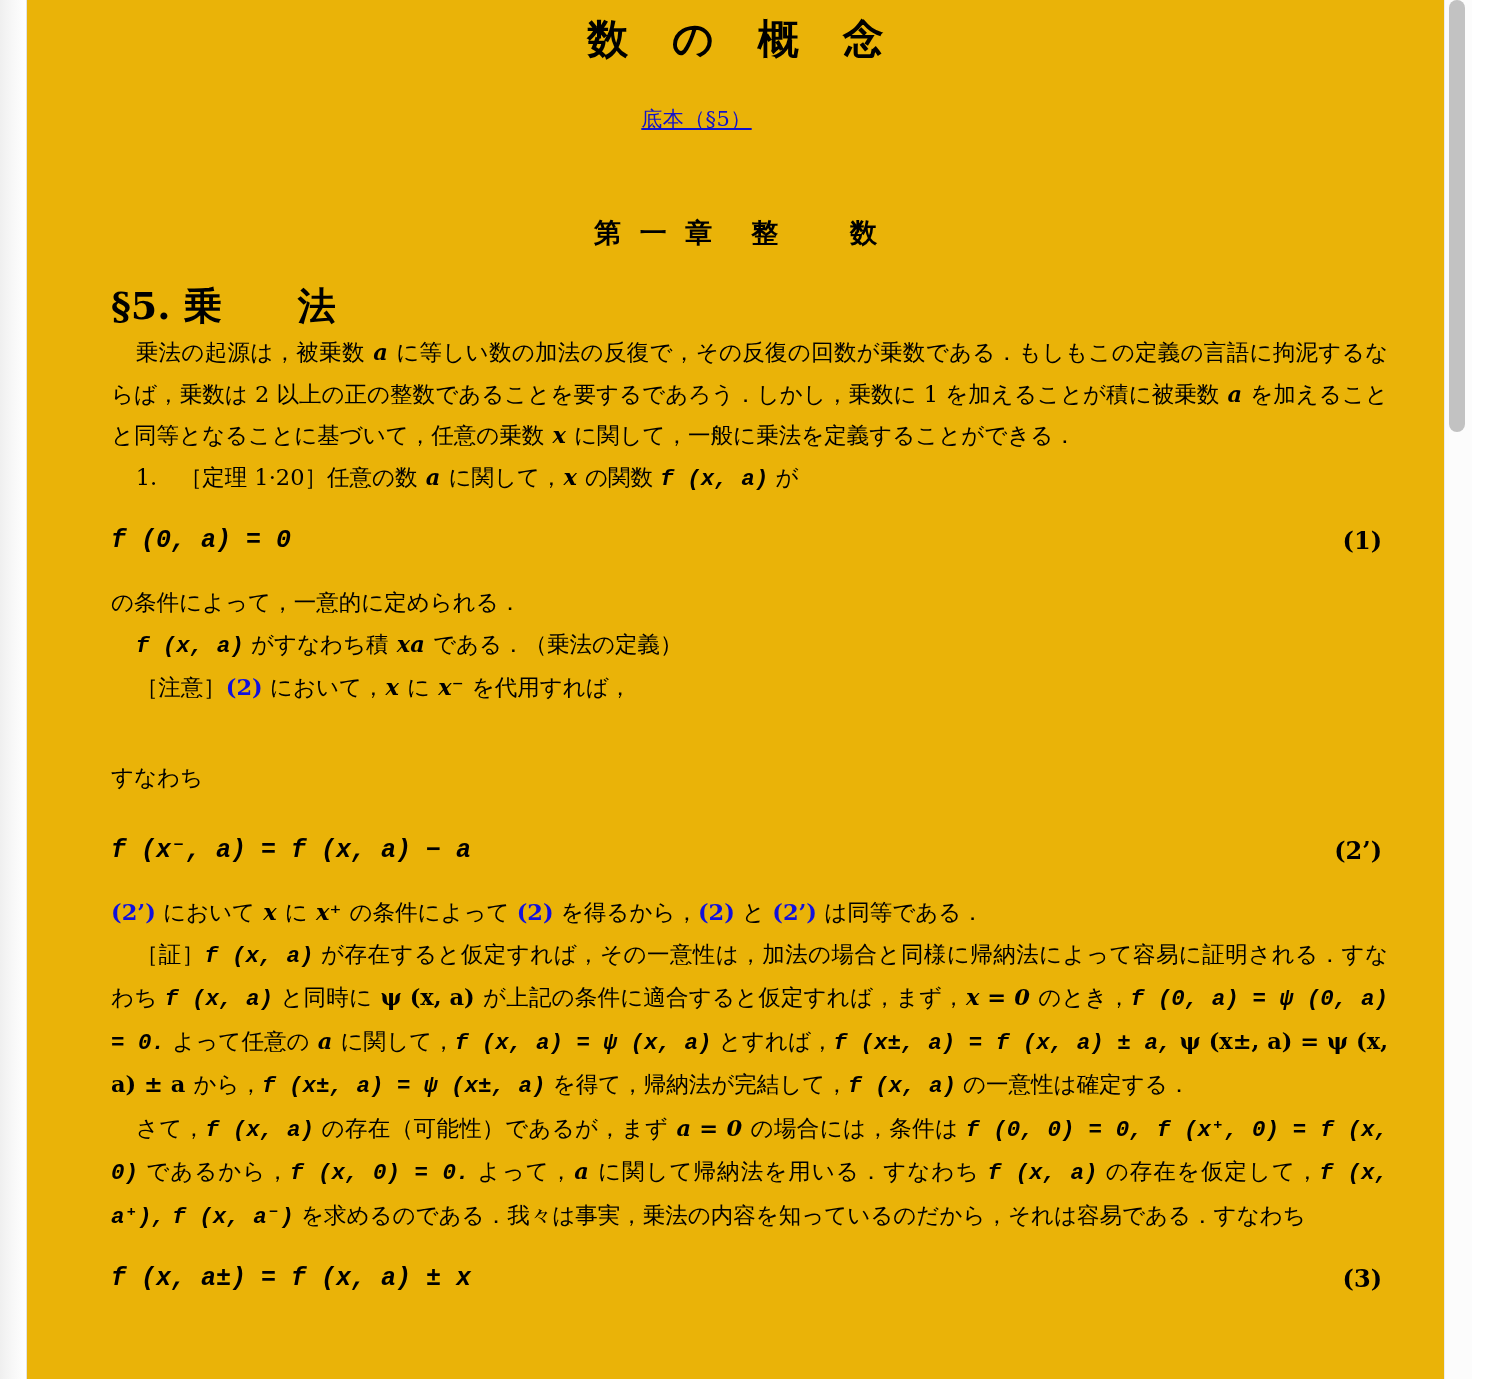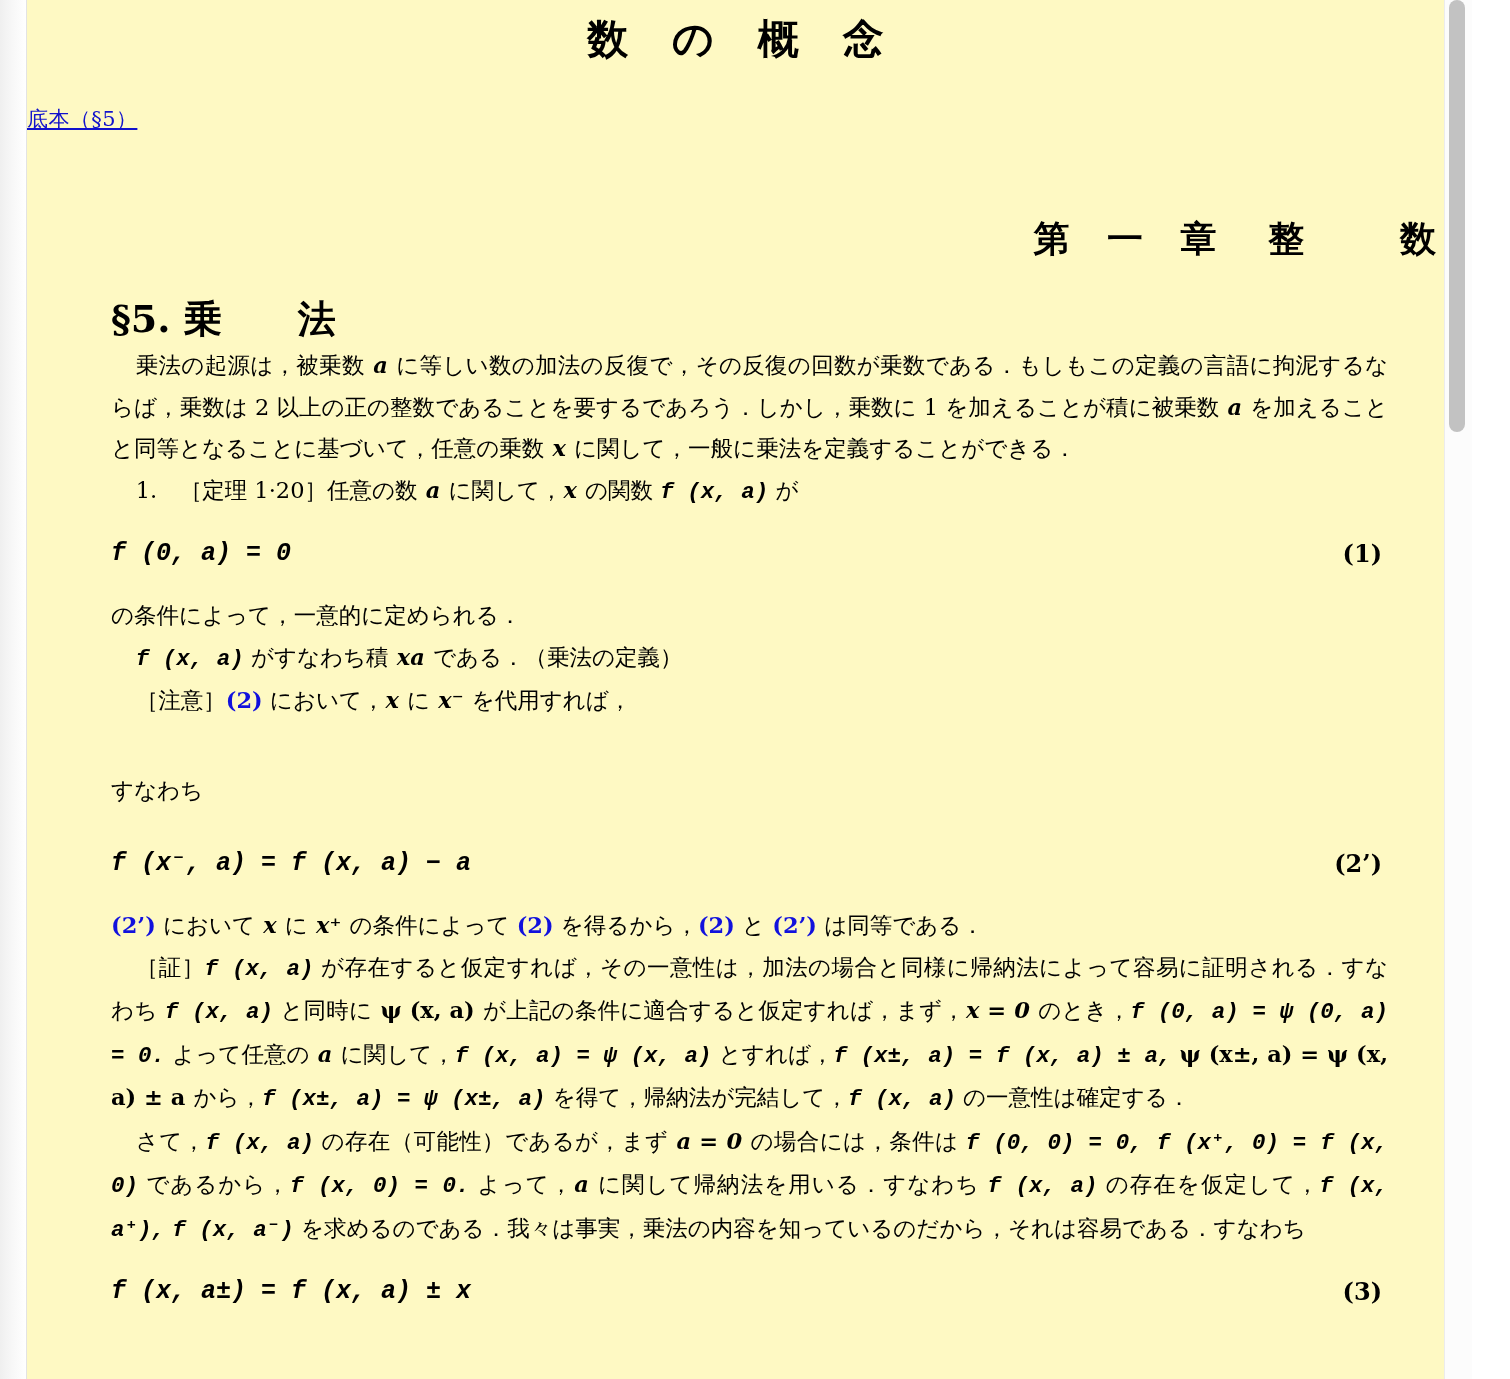--- a/index.html
+++ b/index.html
@@ -57,57 +57,57 @@
     width: 38px; height: 1379px;
     background: #ffffff;
   }
 
   
   #doc {
     position: absolute;
     left: 27px; top: 0;
     width: 1417px;
     height: 1379px;
-    background: #fef9c3;
+    background: #eab308;
     padding: 0;
     box-sizing: border-box;
   }
 
   .title {
     text-align: center;
     font-size: 41px;
     font-weight: bold;
     letter-spacing: 0.36em;
     text-indent: 0.36em;
     margin: 8px 0 0 0;
     padding-top: 6px;
     line-height: 1.25;
     font-family: "DejaVu Sans", "Liberation Sans", sans-serif;
   }
 
   .topnav {
-    text-align: left;
+    text-align: center;
     padding: 40px 78px 0 0;
     font-size: 21px;
   }
   .topnav a {
     color: #1111cc;
     text-decoration: underline;
     font-family: "DejaVu Serif", serif;
     letter-spacing: 0.02em;
   }
 
   .chapter {
-    text-align: right;
-    font-size: 36px;
+    text-align: center;
+    font-size: 27px;
     font-weight: bold;
     letter-spacing: 0.22em;
     margin: 82px 0 0 0;
     padding-left: 0.22em;
-    font-family: Liberation Mono, monospace;
+    font-family: Liberation Serif, serif;
   }
 
   .section-head {
     font-size: 38px;
     margin: 30px 0 0 0;
     padding-left: 84px;
     white-space: pre;
     font-family: "DejaVu Serif", "Liberation Serif", serif;
   }
 

